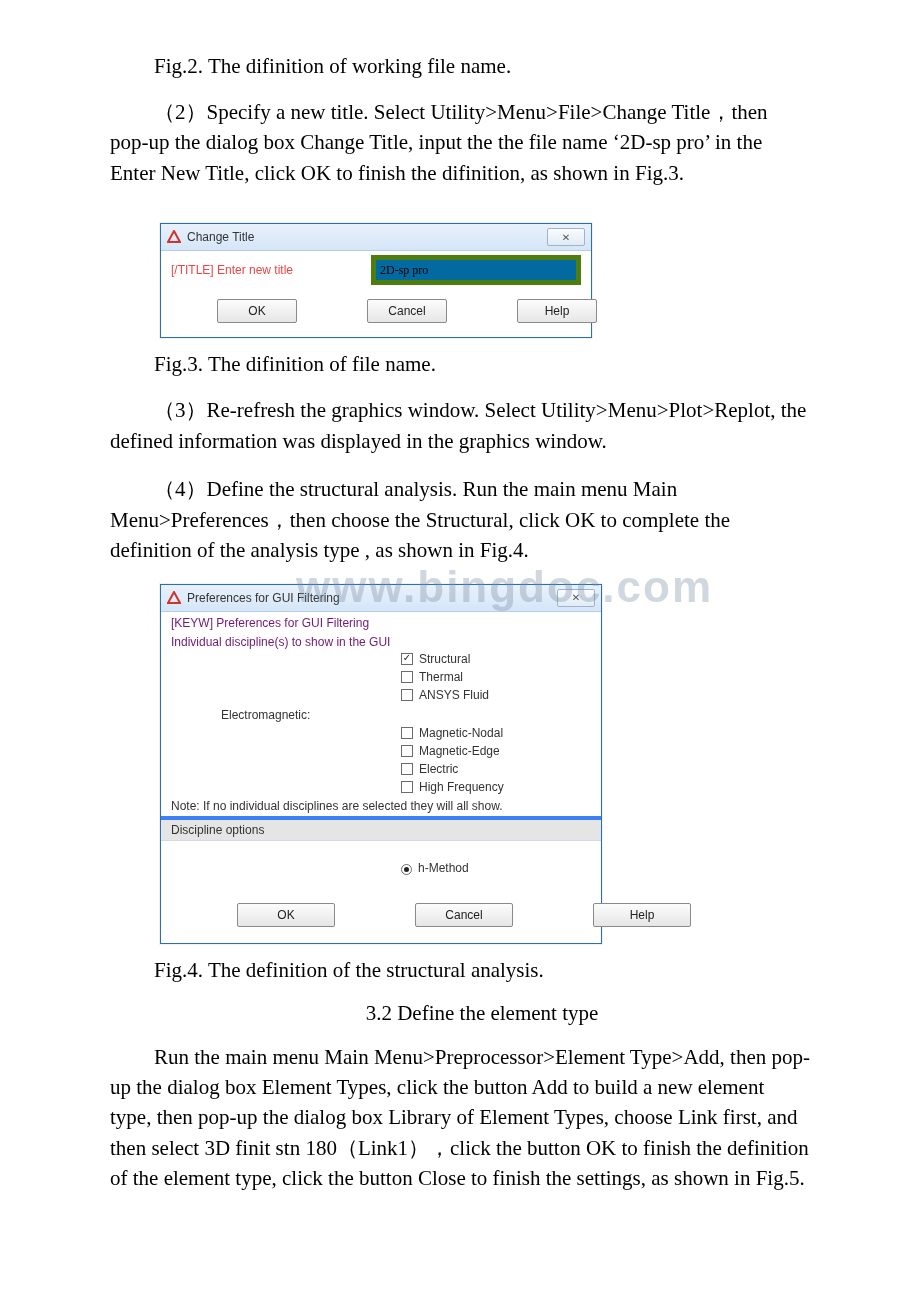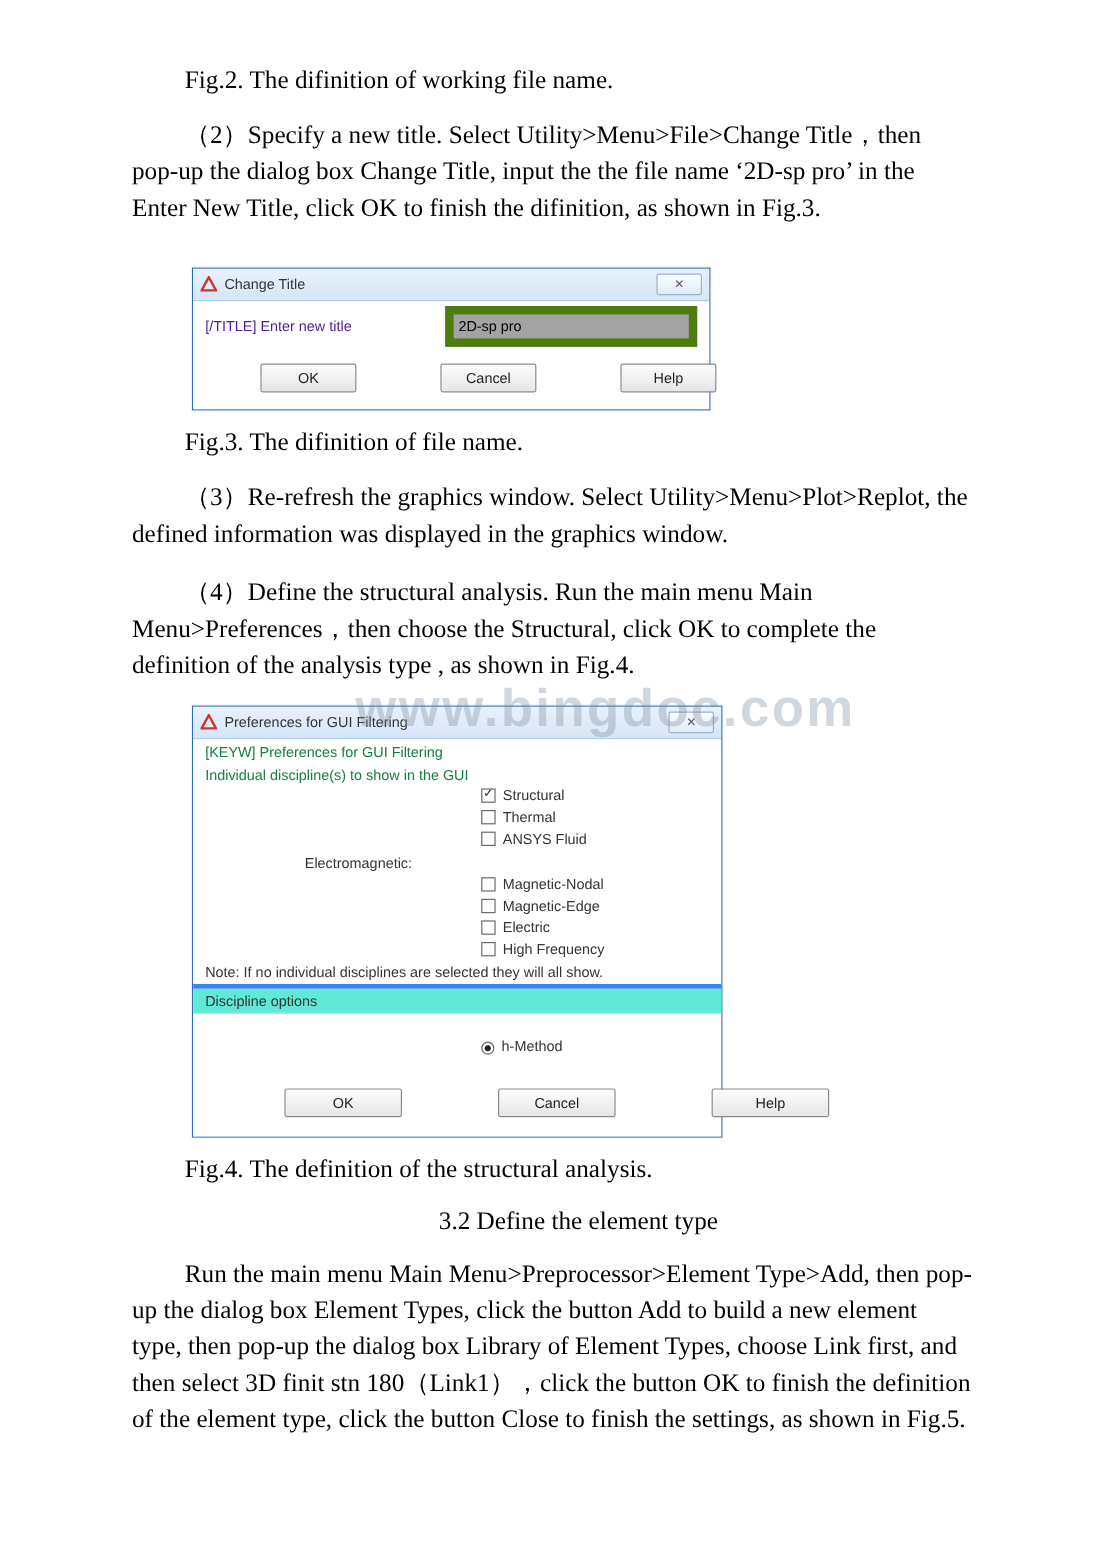--- a/index.html
+++ b/index.html
@@ -75,71 +75,70 @@
     font-size: 12px;
     background: #fff;
   }
   .form-row {
     display: flex;
     align-items: center;
     padding: 4px 10px;
   }
   .form-label {
     flex: 0 0 200px;
-    color: #4c1d95;
+    color: #ef4444;
   }
   .text-input {
-    border: 7px solid #4d7c0f;
+    border: 5px solid #4d7c0f;
     height: 20px;
     padding: 0 4px;
-    font-family: Liberation Sans, sans-serif;
+    font-family: Liberation Serif, serif;
     font-size: 12px;
     flex: 1;
-    background: #a3a3a3;
+    background: #0369a1;
   }
   .btn-row {
     display: flex;
     justify-content: flex-start;
     gap: 70px;
     padding: 10px 10px 14px 10px;
   }
   .win-btn {
     min-width: 78px;
     height: 22px;
     border: 1px solid #8a8a8a;
     background: linear-gradient(#fcfcfc,#e6e6e6);
     font-family: "Segoe UI", Tahoma, Arial, sans-serif;
     font-size: 12px;
     display: flex; align-items: center; justify-content: center;
     color: #222;
     border-radius: 2px;
   }
   .prefs .form-label-full {
     padding: 4px 10px 1px 10px;
-    color: #15803d;
+    color: #701a75;
   }
   .check-row {
     display: flex; align-items: center;
     padding: 2px 10px 2px 240px;
     gap: 6px;
   }
   .check-row.sub { padding-left: 240px; }
   .sub-label {
     padding: 4px 10px 2px 60px;
     color: #333;
-    margin-left: 33px;
   }
   .note-row {
     padding: 3px 10px;
     color: #333;
     border-bottom: 4px solid #3b82f6;
   }
   .disc-opt-row {
     padding: 3px 10px;
-    background: #5eead4;
+    background: #e5e5e5;
     color: #333;
     border-bottom: 1px solid #cfd8e3;
   }
   .radio-row {
     display: flex; align-items: flex-end;
     padding: 20px 10px 4px 240px;
     gap: 6px;
   }
   .small-check {
     width: 12px; height: 12px;

